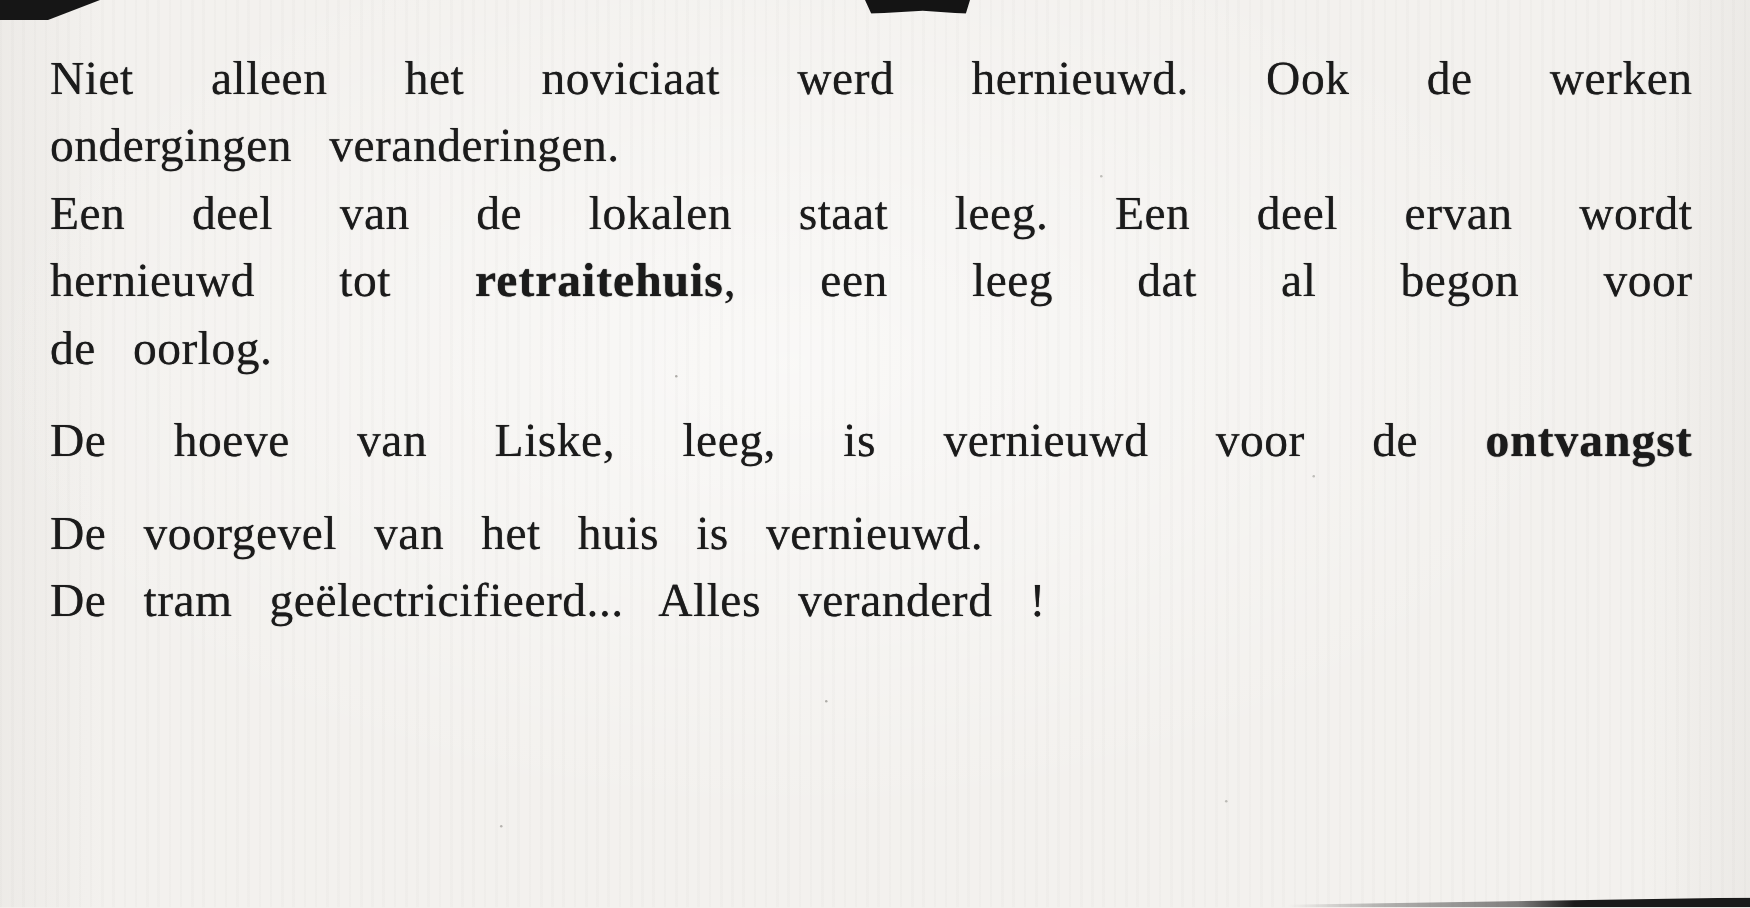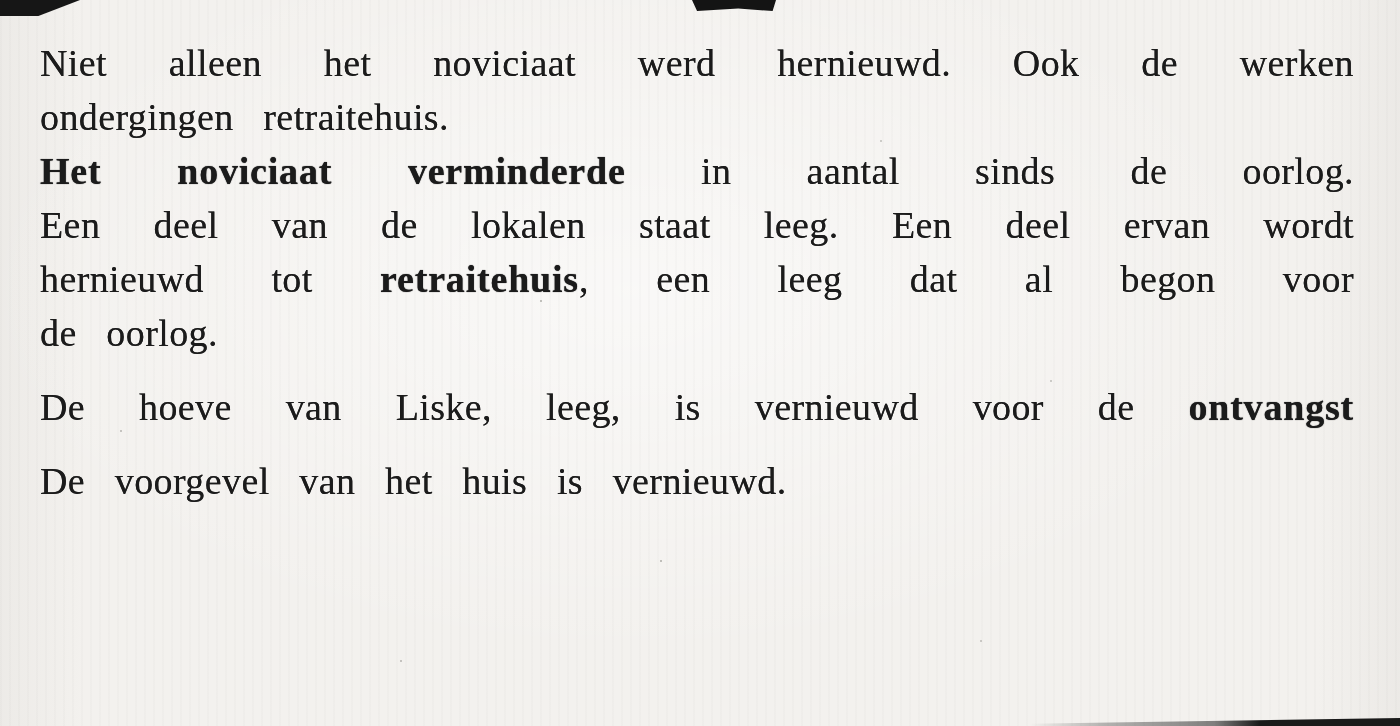--- a/index.html
+++ b/index.html
@@ -90,24 +90,24 @@
   }
 </style>
 </head>
 <body style="background: rgb(243, 241, 238);">
 
 <div class="paper"></div>
 <div class="speck"></div>
 
 <div class="text-block" style="color: rgb(27, 27, 27);">
     <div class="line justify"><span>Niet alleen het noviciaat werd hernieuwd. Ook de werken</span></div>
-    <div class="line"><span>ondergingen retraitehuis.</span></div>
-    <div class="line justify"><b>Het noviciaat verminderde</b><span> in aantal sinds de oorlog.</span></div>
+    <div class="line"><span>ondergingen veranderingen.</span></div>
     <div class="line justify"><span>Een deel van de lokalen staat leeg. Een deel ervan wordt</span></div>
     <div class="line justify"><span>hernieuwd tot </span><b>retraitehuis</b><span>, een leeg dat al begon voor</span></div>
     <div class="line"><span>de oorlog.</span></div>
     <div class="line justify gap-before"><span>De hoeve van Liske, leeg, is vernieuwd voor de </span><b>ontvangst</b></div>
     <div class="line gap-before"><span>De voorgevel van het huis is vernieuwd.</span></div>
+    <div class="line"><span>De tram geëlectricifieerd... Alles veranderd !</span></div>
   </div>
 
 <div class="mark-top-left" style="background: rgb(22, 22, 22);"></div>
 <div class="mark-top-center" style="background: rgb(20, 20, 20);"></div>
 <div class="mark-bottom-bar" style="background: linear-gradient(90deg, rgba(60, 60, 60, 0) 0%, rgba(60, 60, 60, 0.35) 20%, rgba(50, 50, 50, 0.6) 50%, rgb(26, 26, 26) 62%, rgb(26, 26, 26) 100%);"></div>
 
 </body></html>

